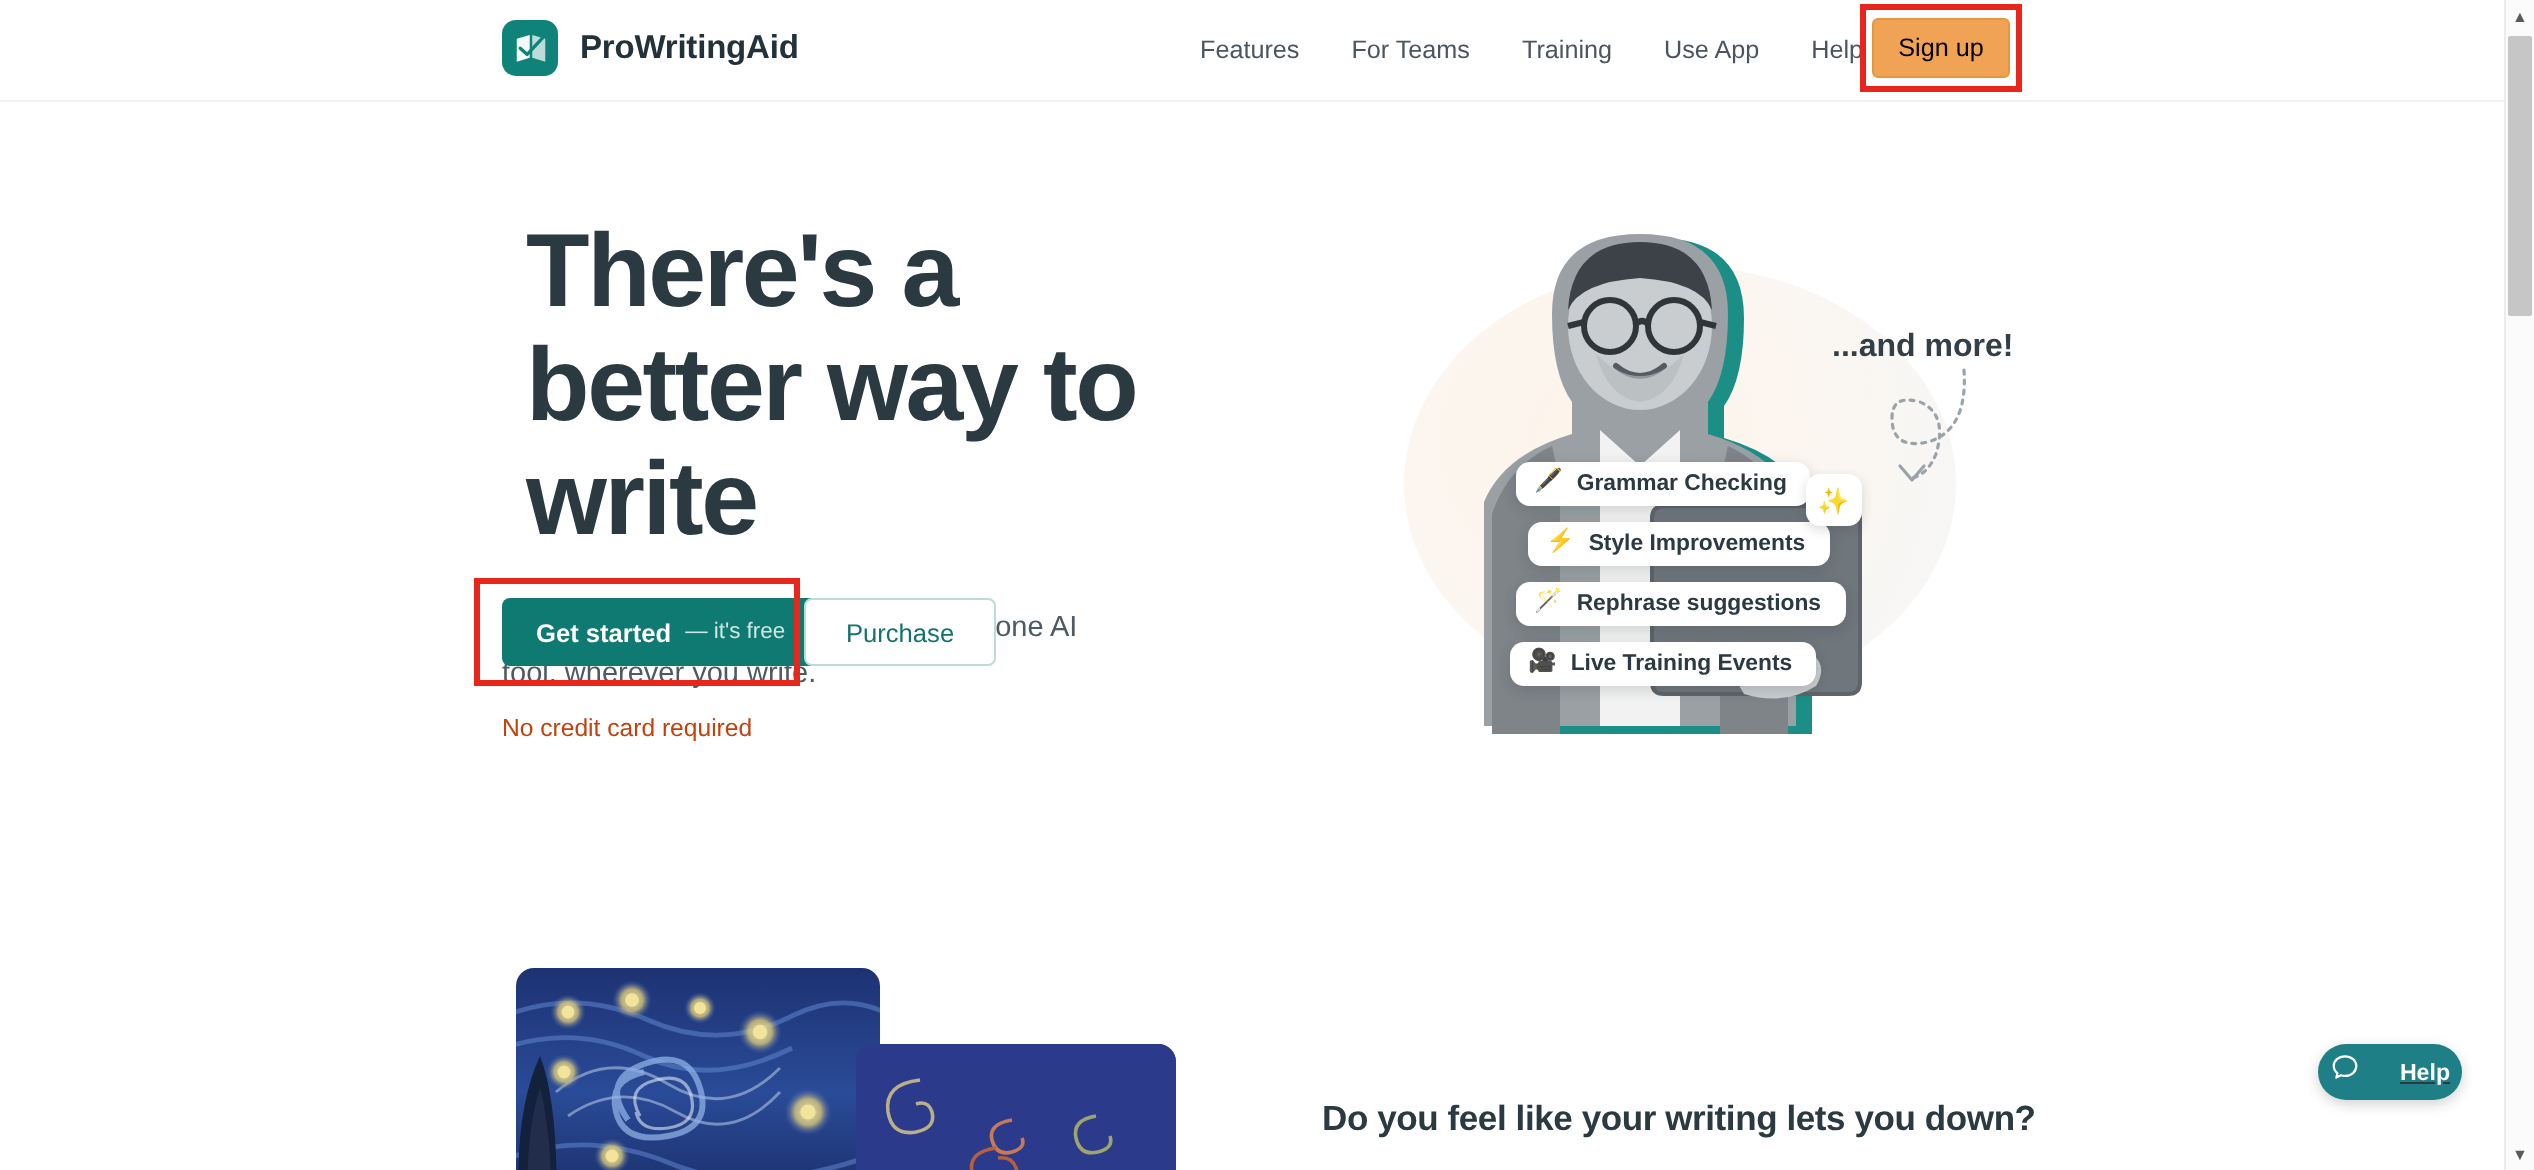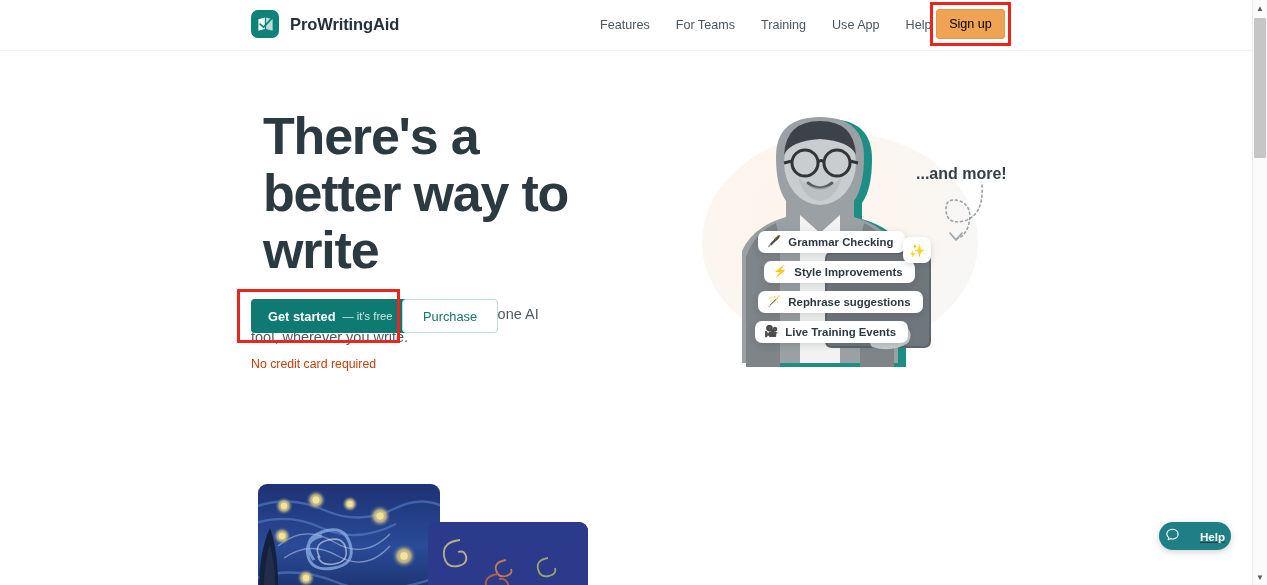--- a/index.html
+++ b/index.html
@@ -521,20 +521,21 @@
         <path d="M32 18 q-18 2 -16 16 q2 12 14 10 q10 -2 8 -10 q-2 -6 -8 -4" stroke="#b9b08a"></path>
         <path d="M78 38 q-12 2 -10 10 q2 8 10 6 q7 -2 5 -7" stroke="#c77a55"></path>
         <path d="M70 52 q-14 2 -12 12 q2 10 14 8 q10 -2 8 -10 q-2 -6 -9 -5" stroke="#b4603f"></path>
         <path d="M120 36 q-12 2 -10 11 q2 9 11 7 q8 -2 6 -8" stroke="#9da56c"></path>
         <path d="M104 74 q-10 2 -8 9 q2 7 9 5 q6 -2 4 -6" stroke="#b9b08a"></path>
         <path d="M44 86 q-14 2 -12 12" stroke="#9aa6d0"></path>
       </g>
     </svg>
   </div>
 
+  <div class="section-q">Do you feel like your writing lets you down?</div>
 
   <div class="help-widget">
     <span>
       <svg width="15" height="15" viewBox="0 0 24 24" aria-hidden="true">
         <path d="M12 3.5 C6.8 3.5 3 6.9 3 11.2 c0 2.3 1.1 4.3 2.9 5.7 l-0.8 3.6 3.6-1.9 c1 0.3 2.1 0.5 3.3 0.5 c5.2 0 9-3.4 9-7.9 C21 6.9 17.2 3.5 12 3.5 z" fill="none" stroke="#ffffff" stroke-width="1.8" stroke-linejoin="round"></path>
       </svg>
     </span>
     <span class="help-label">Help</span>
   </div>
 

